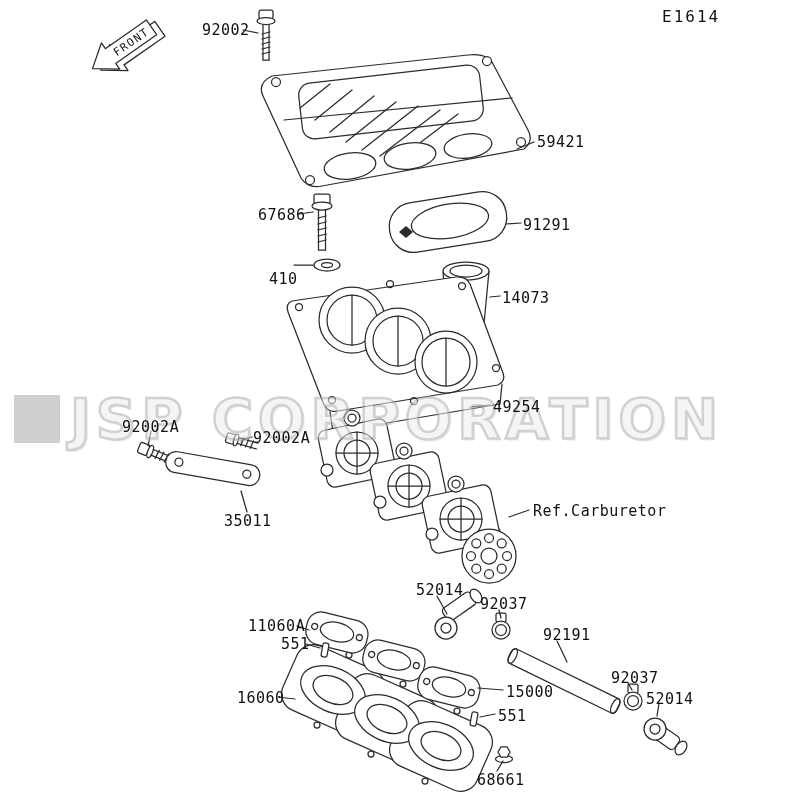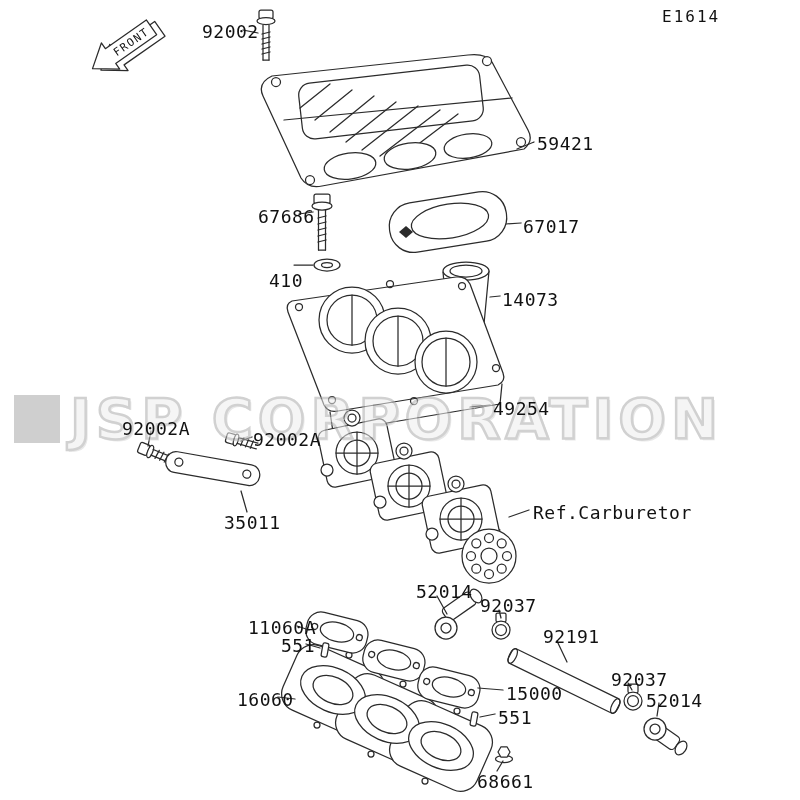--- a/index.html
+++ b/index.html
@@ -3,21 +3,21 @@
 <meta charset="utf-8">
 <style>
   html,body{margin:0;padding:0;background:#fff;}
   .stage{position:relative;width:800px;height:800px;background:#fff;overflow:hidden;
          font-family:"DejaVu Sans Mono","Liberation Mono",monospace;}
   .stage svg{position:absolute;left:0;top:0;}
   svg .ln{stroke:#2b2b2b;stroke-width:1.25;fill:none;stroke-linecap:round;stroke-linejoin:round;}
   svg .f{fill:#ffffff;}
   svg .dark{fill:#2b2b2b;stroke:none;}
   svg text{stroke:none;fill:#111;font-family:"DejaVu Sans Mono","Liberation Mono",monospace;}
-  .lbl{position:absolute;font-size:18px;color:#111;white-space:nowrap;letter-spacing:.5px;line-height:1.1;}
+  .lbl{position:absolute;font-size:15px;color:#111;white-space:nowrap;letter-spacing:.5px;line-height:1.1;}
   .code{font-size:16px;letter-spacing:2px;}
   .watermark{position:absolute;top:386px;left:14px;display:flex;align-items:center;gap:10px;
              opacity:.55;pointer-events:none;}
   .wm-block{width:46px;height:48px;background:#a9a9a9;flex:0 0 auto;}
   .wm-text{font-family:"DejaVu Sans","Liberation Sans",sans-serif;font-weight:bold;font-size:56px;
            letter-spacing:5px;color:#ededed;-webkit-text-stroke:2.5px #acacac;
            text-shadow:2px 2px 0 #d6d6d6;white-space:nowrap;}
 </style>
 </head>
 <body>
@@ -294,21 +294,21 @@
 
   <div class="watermark">
     <span class="wm-block"></span>
     <span class="wm-text">JSP CORPORATION</span>
   </div>
 
   <div class="lbl code" style="left:662px;top:8px">E1614</div>
   <div class="lbl" style="left:202px;top:22px">92002</div>
   <div class="lbl" style="left:537px;top:134px">59421</div>
   <div class="lbl" style="left:258px;top:207px">67686</div>
-  <div class="lbl" style="left:523px;top:217px">67017</div>
+  <div class="lbl" style="left:523px;top:217px">91291</div>
   <div class="lbl" style="left:269px;top:271px">410</div>
   <div class="lbl" style="left:502px;top:290px">14073</div>
   <div class="lbl" style="left:493px;top:399px">49254</div>
   <div class="lbl" style="left:122px;top:419px">92002A</div>
   <div class="lbl" style="left:253px;top:430px">92002A</div>
   <div class="lbl" style="left:224px;top:513px">35011</div>
   <div class="lbl" style="left:533px;top:503px">Ref.Carburetor</div>
   <div class="lbl" style="left:416px;top:582px">52014</div>
   <div class="lbl" style="left:480px;top:596px">92037</div>
   <div class="lbl" style="left:248px;top:618px">11060A</div>

